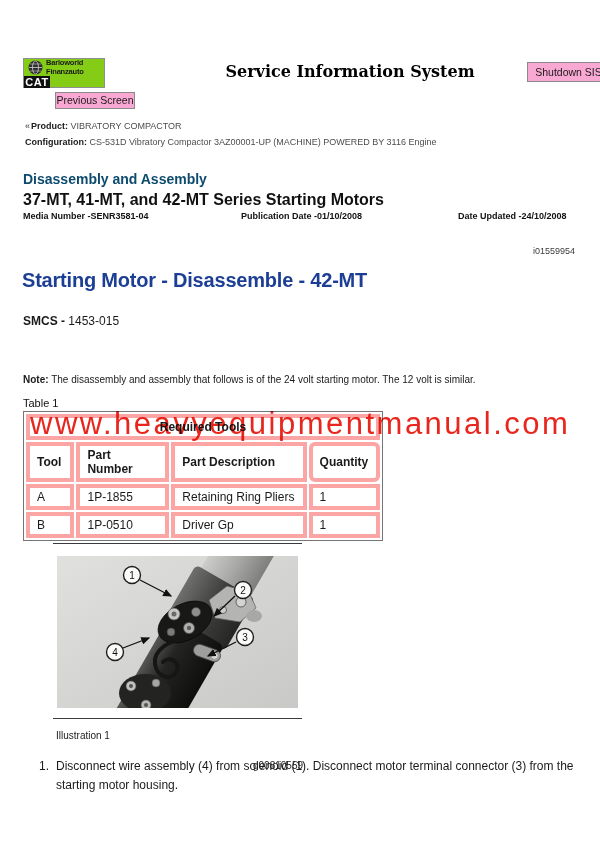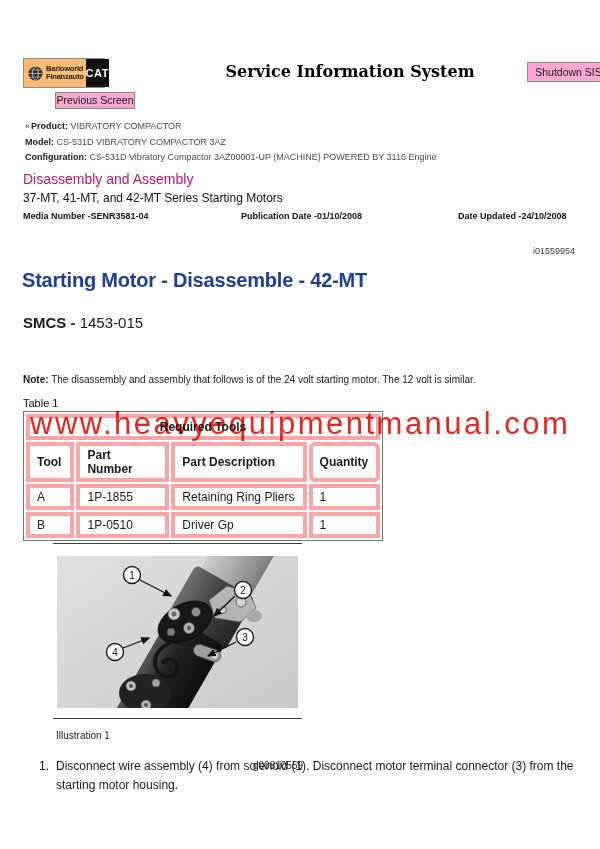--- a/index.html
+++ b/index.html
@@ -3,52 +3,52 @@
 <meta charset="utf-8">
 <style>
   * { margin:0; padding:0; box-sizing:border-box; }
   body { background:#fff; }
   .page {
     position:relative; width:600px; height:849px; background:#ffffff;
     font-family:"Liberation Sans", sans-serif; color:#1a1a1a; overflow:hidden;
   }
   
   .logo { position:absolute; left:23px; top:58px; width:82px; height:30px;
-          display:flex; border:1px solid #8f8f8f; background:#fdba74; }
+          display:flex; border:1px solid #8f8f8f; background:#84cc16;flex-direction:column; }
   .logo-white { flex:1; display:flex; align-items:center; gap:3px; padding:0 2px 0 4px; }
   .brand { font-size:7.5px; font-weight:bold; line-height:8.5px; letter-spacing:-0.2px; }
   .logo-cat { width:26px; background:#101010; color:#fff; display:flex;
               align-items:center; justify-content:center; font-weight:bold;
               font-size:11px; letter-spacing:0.5px; }
   .sis-title { position:absolute; left:130px; top:62px; width:440px; text-align:center;
                font-family:"DejaVu Serif", serif; font-weight:bold; font-size:16px; color:#000; }
   .btn { position:absolute; border:1px solid #8a8a8a; background:#f9a8d4;
          font-size:10.5px; color:#1a1a1a; text-align:center; cursor:pointer;
          font-family:"Liberation Sans", sans-serif;margin-left:32px; }
   .shutdown-btn { left:495px; top:62px; width:83px; height:20px; line-height:18px; }
   .prev-btn { left:23px; top:92px; width:80px; height:17px; line-height:15px; }
   
   .product-info { position:absolute; left:25px; top:119px; font-size:9px; line-height:15.5px; }
   .product-info .lbl { font-weight:bold; color:#1a1a1a; }
   .product-info .val { color:#4d4d4d; }
   .collapse { font-size:9px; color:#333; margin-right:1px; cursor:pointer; }
   
-  .doc-title { position:absolute; left:23px; top:171px; font-size:14px; font-weight:normal; color:#be185d; }
-  .doc-subtitle { position:absolute; left:23px; top:191px; font-size:12px; font-weight:normal; color:#111; }
+  .doc-title { position:absolute; left:23px; top:171px; font-size:14px; font-weight:bold; color:#0c4a6e; }
+  .doc-subtitle { position:absolute; left:23px; top:191px; font-size:16px; font-weight:bold; color:#111; }
   .doc-meta { position:absolute; left:23px; top:211px; width:556px; height:12px;
               font-size:9px; font-weight:bold; color:#111; }
   .doc-meta span { position:absolute; white-space:nowrap; }
   .meta-media { left:0; }
   .meta-pub   { left:218px; }
   .meta-upd   { left:435px; }
   .doc-id { position:absolute; right:25px; top:246px; font-size:9px; color:#3a3a3a; }
   
   .h1 { position:absolute; left:22px; top:269px; font-size:20px; font-weight:bold;
         color:#1c3e94; letter-spacing:-0.2px; }
-  .smcs { position:absolute; left:23px; top:314px; font-size:15px; }
+  .smcs { position:absolute; left:23px; top:314px; font-size:12px; }
   .smcs .lbl { font-weight:bold; }
   .h2 { position:absolute; left:22px; top:336px; font-size:18px; font-weight:bold; color:#1c3e94; }
   .note { position:absolute; left:23px; top:372px; width:556px; font-size:10px; line-height:16px; }
   .note .lbl { font-weight:bold; }
   
   .table-caption { position:absolute; left:23px; top:397px; width:360px;
                    text-align:left; font-size:11px; color:#111; }
   .tools-table { position:absolute; left:23px; top:411px; width:360px;
                  border-collapse:separate; border-spacing:2px;
                  border:1px solid #767676; background:#fff; font-size:12px; }
@@ -97,24 +97,20 @@
   <div class="sis-title">Service Information System</div>
   <div class="btn shutdown-btn">Shutdown SIS</div>
   <div class="btn prev-btn">Previous Screen</div>
 
   <div class="product-info">
     <div>
       <span class="collapse">«</span><span class="lbl">Product:</span>
       <span class="val">VIBRATORY COMPACTOR</span>
     </div>
     <div>
-      <span class="lbl">Model:</span>
-      <span class="val">CS-531D VIBRATORY COMPACTOR 3AZ</span>
-    </div>
-    <div>
       <span class="lbl">Configuration:</span>
       <span class="val">CS-531D Vibratory Compactor 3AZ00001-UP (MACHINE) POWERED BY 3116 Engine</span>
     </div>
   </div>
 
   <div class="doc-title">Disassembly and Assembly</div>
   <div class="doc-subtitle">37-MT, 41-MT, and 42-MT Series Starting Motors</div>
   <div class="doc-meta">
     <span class="meta-media">Media Number -SENR3581-04</span>
     <span class="meta-pub">Publication Date -01/10/2008</span>

